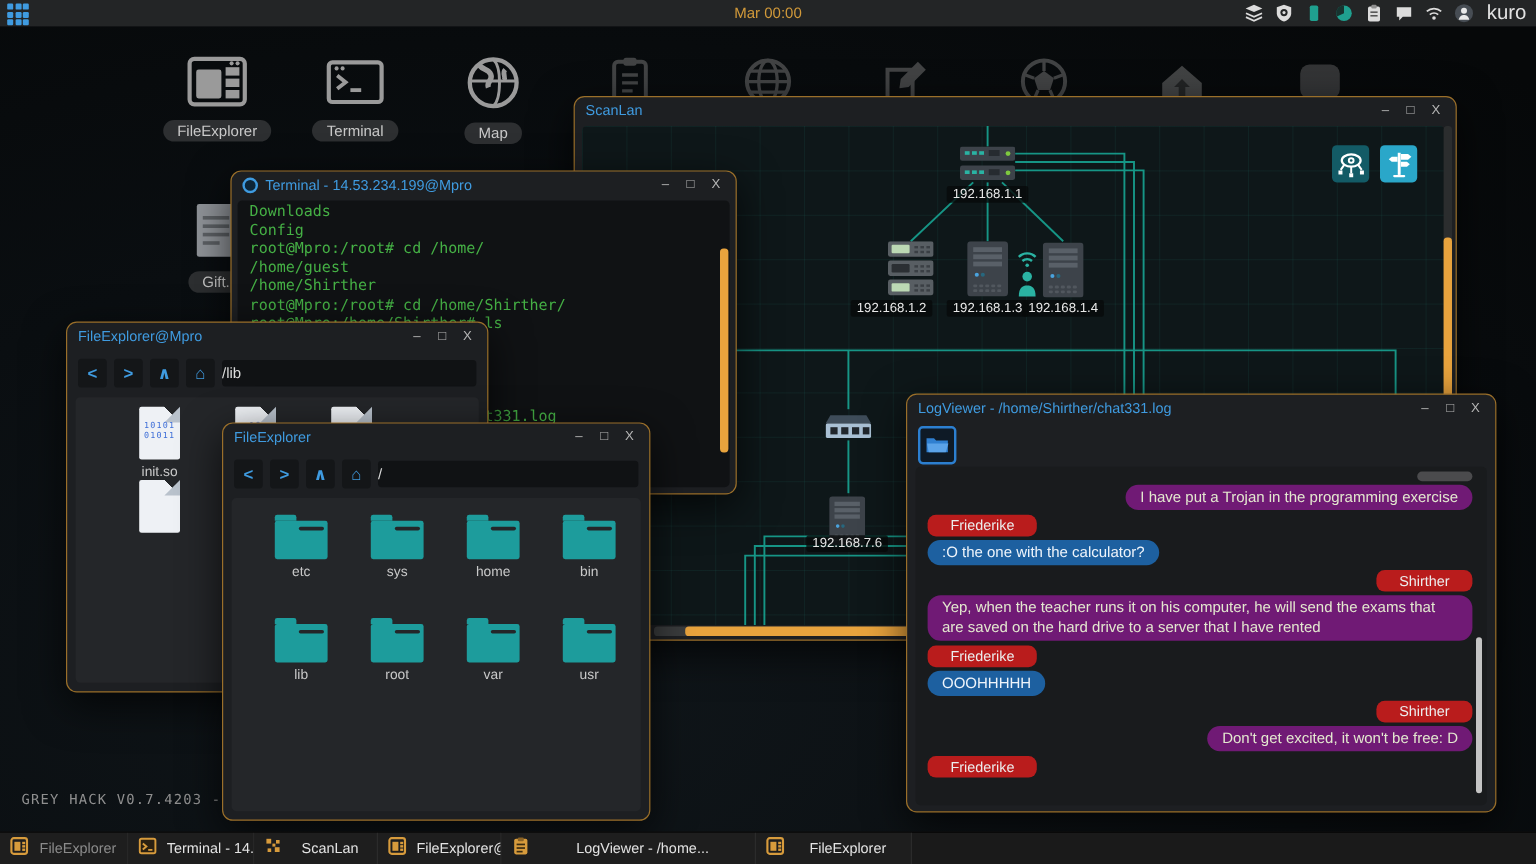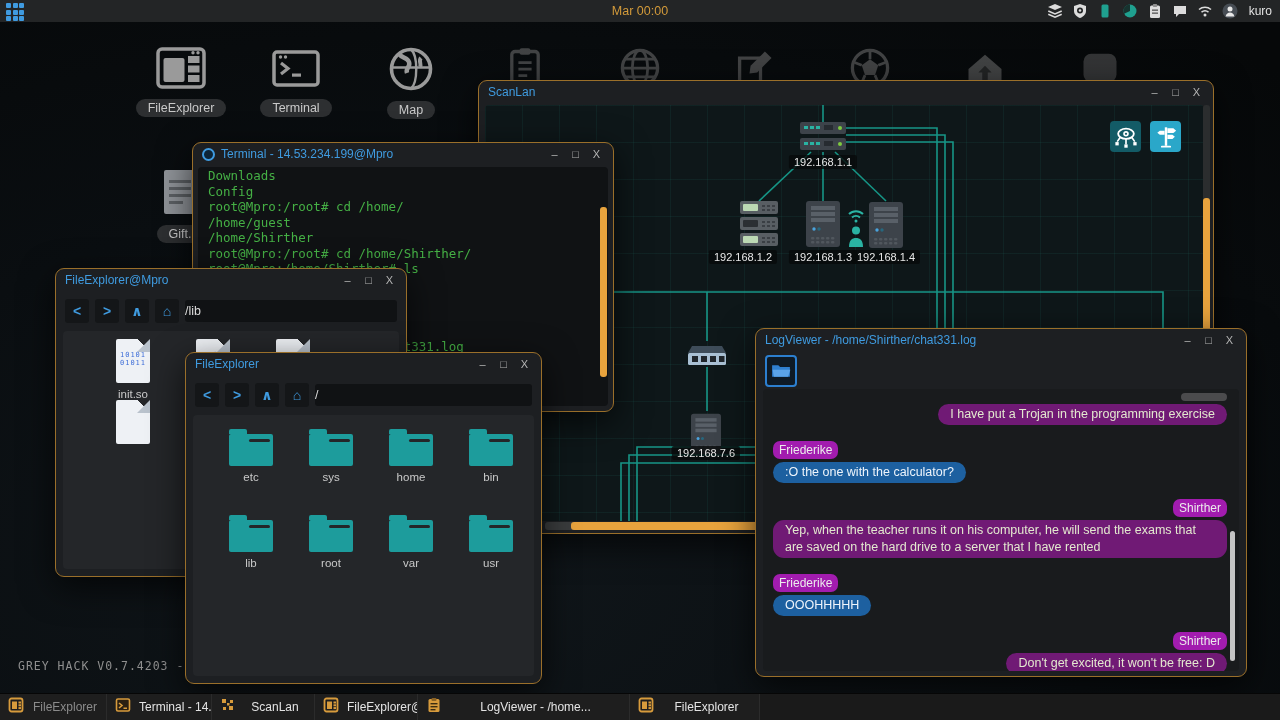--- a/index.html
+++ b/index.html
@@ -9,21 +9,21 @@
   
   #topbar{position:absolute;left:0;top:0;width:1280px;height:22px;background:#232526;z-index:40;
     display:flex;align-items:center;}
   #appgrid{position:absolute;left:6px;top:3px;width:22px;height:17px;display:grid;
     grid-template-columns:repeat(3,5px);grid-template-rows:repeat(3,5px);gap:1.5px;cursor:pointer;}
   #appgrid i{background:#3f9be0;border-radius:1px;}
   #clock{position:absolute;left:0;right:0;text-align:center;color:#d29a3a;font-size:12.5px;}
   #tray{position:absolute;right:8px;top:0;height:22px;display:flex;align-items:center;gap:9px;}
   #tray .ticon{width:16px;height:16px;display:inline-block;}
   #tray svg{width:16px;height:16px;display:block;}
-  #username{color:#e2e2e2;font-size:12px;margin-left:2px;}
+  #username{color:#e2e2e2;font-size:17px;margin-left:2px;}
   
   .dicon{position:absolute;width:110px;text-align:center;z-index:1;cursor:pointer;}
   .dicon .pill{display:inline-block;margin-top:5px;background:#2d2f31;border-radius:10px;
     padding:2px 12px;color:#c9c9c9;font-size:12.5px;white-space:nowrap;}
   .faded{opacity:.45;}
   #version{position:absolute;left:18px;top:659px;color:#8f8f8f;font-size:11.5px;
     font-family:"DejaVu Sans Mono","Liberation Mono",monospace;letter-spacing:1px;z-index:1;}
   
   .win{position:absolute;background:#1d1f22;border:1px solid #9a6f2a;border-radius:9px;
     box-shadow:0 10px 34px rgba(0,0,0,.68);}
@@ -84,22 +84,22 @@
   .foldic{width:44px;height:32px;margin:5px auto 0 auto;background:#1d9c9c;border-radius:2px;position:relative;}
   .foldic:before{content:"";position:absolute;left:0;top:-5px;width:18px;height:5px;background:#1d9c9c;
     border-radius:2px 2px 0 0;}
   .foldic:after{content:"";position:absolute;right:3px;top:5px;width:21px;height:3px;background:#242629;border-radius:2px;}
   
   #logviewer{left:755px;top:328px;width:490px;height:347px;z-index:6;}
   #lv-openbtn{position:absolute;left:9px;top:26px;width:28px;height:28px;border:2px solid #2c7fd0;
     border-radius:4px;background:#0e1a26;display:flex;align-items:center;justify-content:center;cursor:pointer;}
   #chat{position:absolute;left:7px;right:7px;top:60px;bottom:5px;background:#191b1d;border-radius:4px;
     overflow:hidden;padding:4px 10px;box-sizing:border-box;}
-  .tag{display:table;background:#a21caf;color:#ececec;font-size:12px;border-radius:7px;
-    padding:2px 6px;height:14px;line-height:14px;margin-top:16px;}
+  .tag{display:table;background:#b91c1c;color:#ececec;font-size:12px;border-radius:7px;
+    padding:2px 19px;height:14px;line-height:14px;margin-top:4px;}
   .tag.right{margin-left:auto;margin-right:2px;}
   .bubble{display:table;max-width:430px;border-radius:11px;padding:2px 12px;font-size:12.5px;
     line-height:17px;margin-top:3px;}
   .bubble.right{margin-left:auto;margin-right:2px;}
   .bubble.green{background:#701a75;color:#e3e8cf;}
   .bubble.blue{background:#1d60a0;color:#eef4fb;}
   .ptag{width:46px;height:8px;background:#4b4b4d;border-radius:5px;margin-left:auto;margin-right:2px;}
   #chat-scrollthumb{position:absolute;right:4px;top:142px;width:5px;height:130px;background:#c4c4c4;border-radius:3px;}
   
   #taskbar{position:absolute;left:0;bottom:0;width:1280px;height:26px;background:#1a1a1a;

